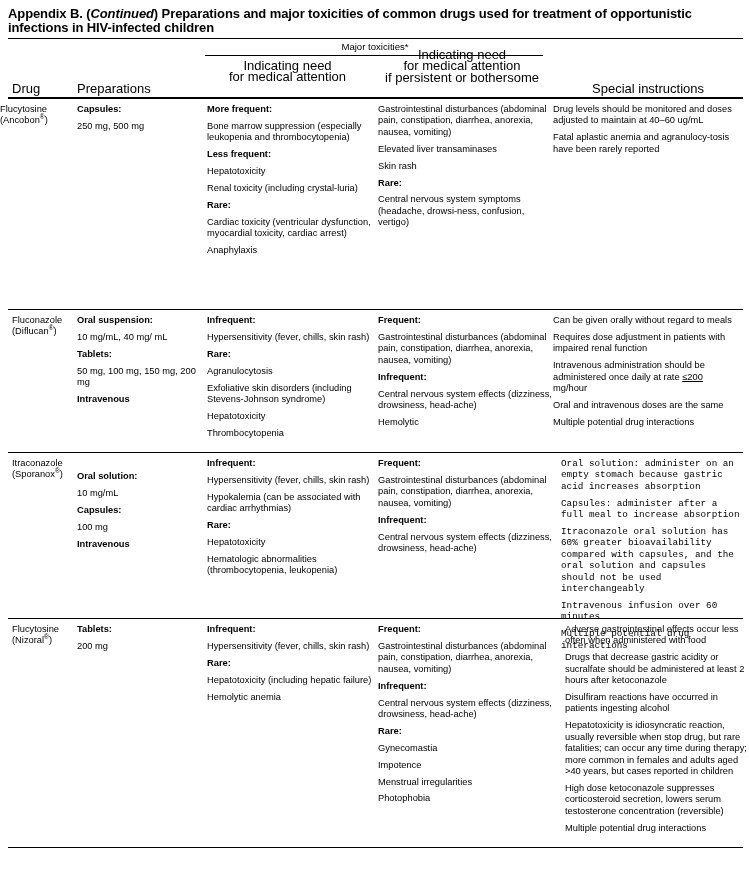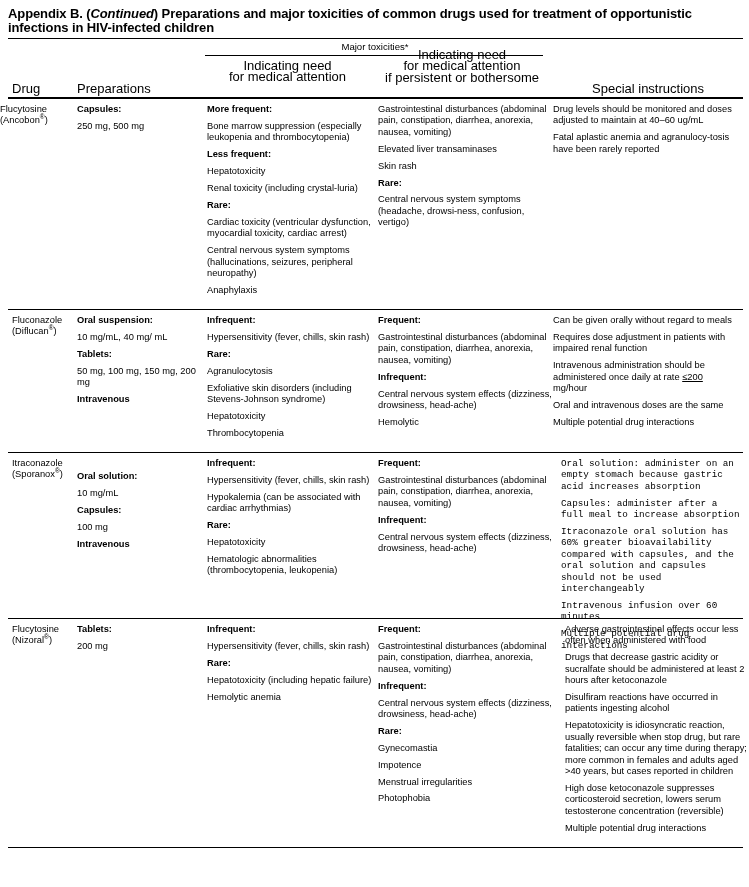--- a/index.html
+++ b/index.html
@@ -150,21 +150,20 @@
           <p>250 mg, 500 mg</p>
         </div>
         <div class="cell c-tox1" style="position: absolute; left: 207px; top: 5px; width: 171px; margin-left: 0px; padding-left: 0px;">
           <p class="b">More frequent:</p>
           <p>Bone marrow suppression (especially leukopenia and thrombocytopenia)</p>
           <p class="b">Less frequent:</p>
           <p>Hepatotoxicity</p>
           <p>Renal toxicity (including crystal-luria)</p>
           <p class="b">Rare:</p>
           <p>Cardiac toxicity (ventricular dysfunction, myocardial toxicity, cardiac arrest)</p>
-          <p>Central nervous system symptoms (hallucinations, seizures, peripheral neuropathy)</p>
           <p>Anaphylaxis</p>
         </div>
         <div class="cell c-tox2" style="position: absolute; left: 378px; top: 5px; width: 175px; margin-left: 0px; padding-left: 0px;">
           <p>Gastrointestinal disturbances (abdominal pain, constipation, diarrhea, anorexia, nausea, vomiting)</p>
           <p>Elevated liver transaminases</p>
           <p>Skin rash</p>
           <p class="b">Rare:</p>
           <p>Central nervous system symptoms (headache, drowsi-ness, confusion, vertigo)</p>
         </div>
         <div class="cell c-special" style="position: absolute; left: 553px; top: 5px; width: 190px; margin-left: 0px; padding-left: 0px;">

